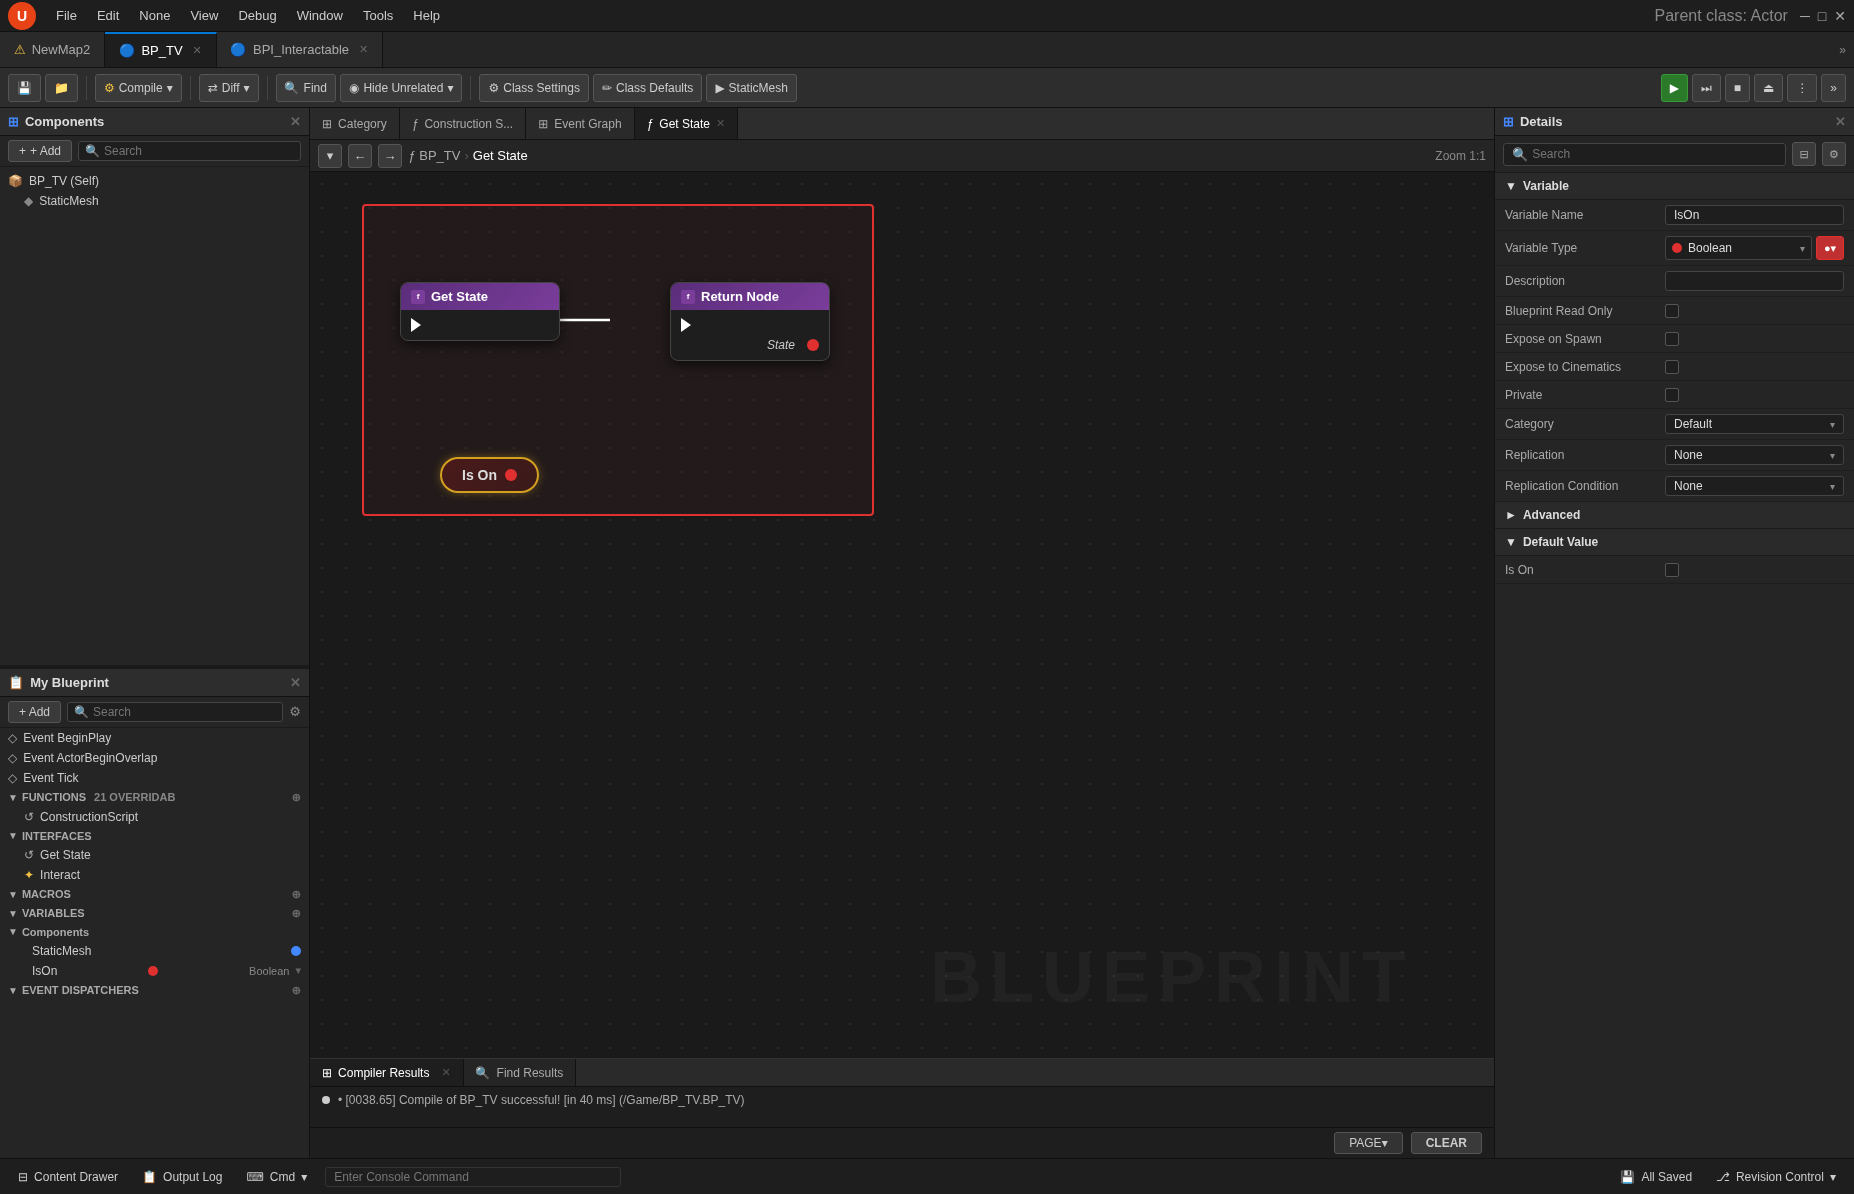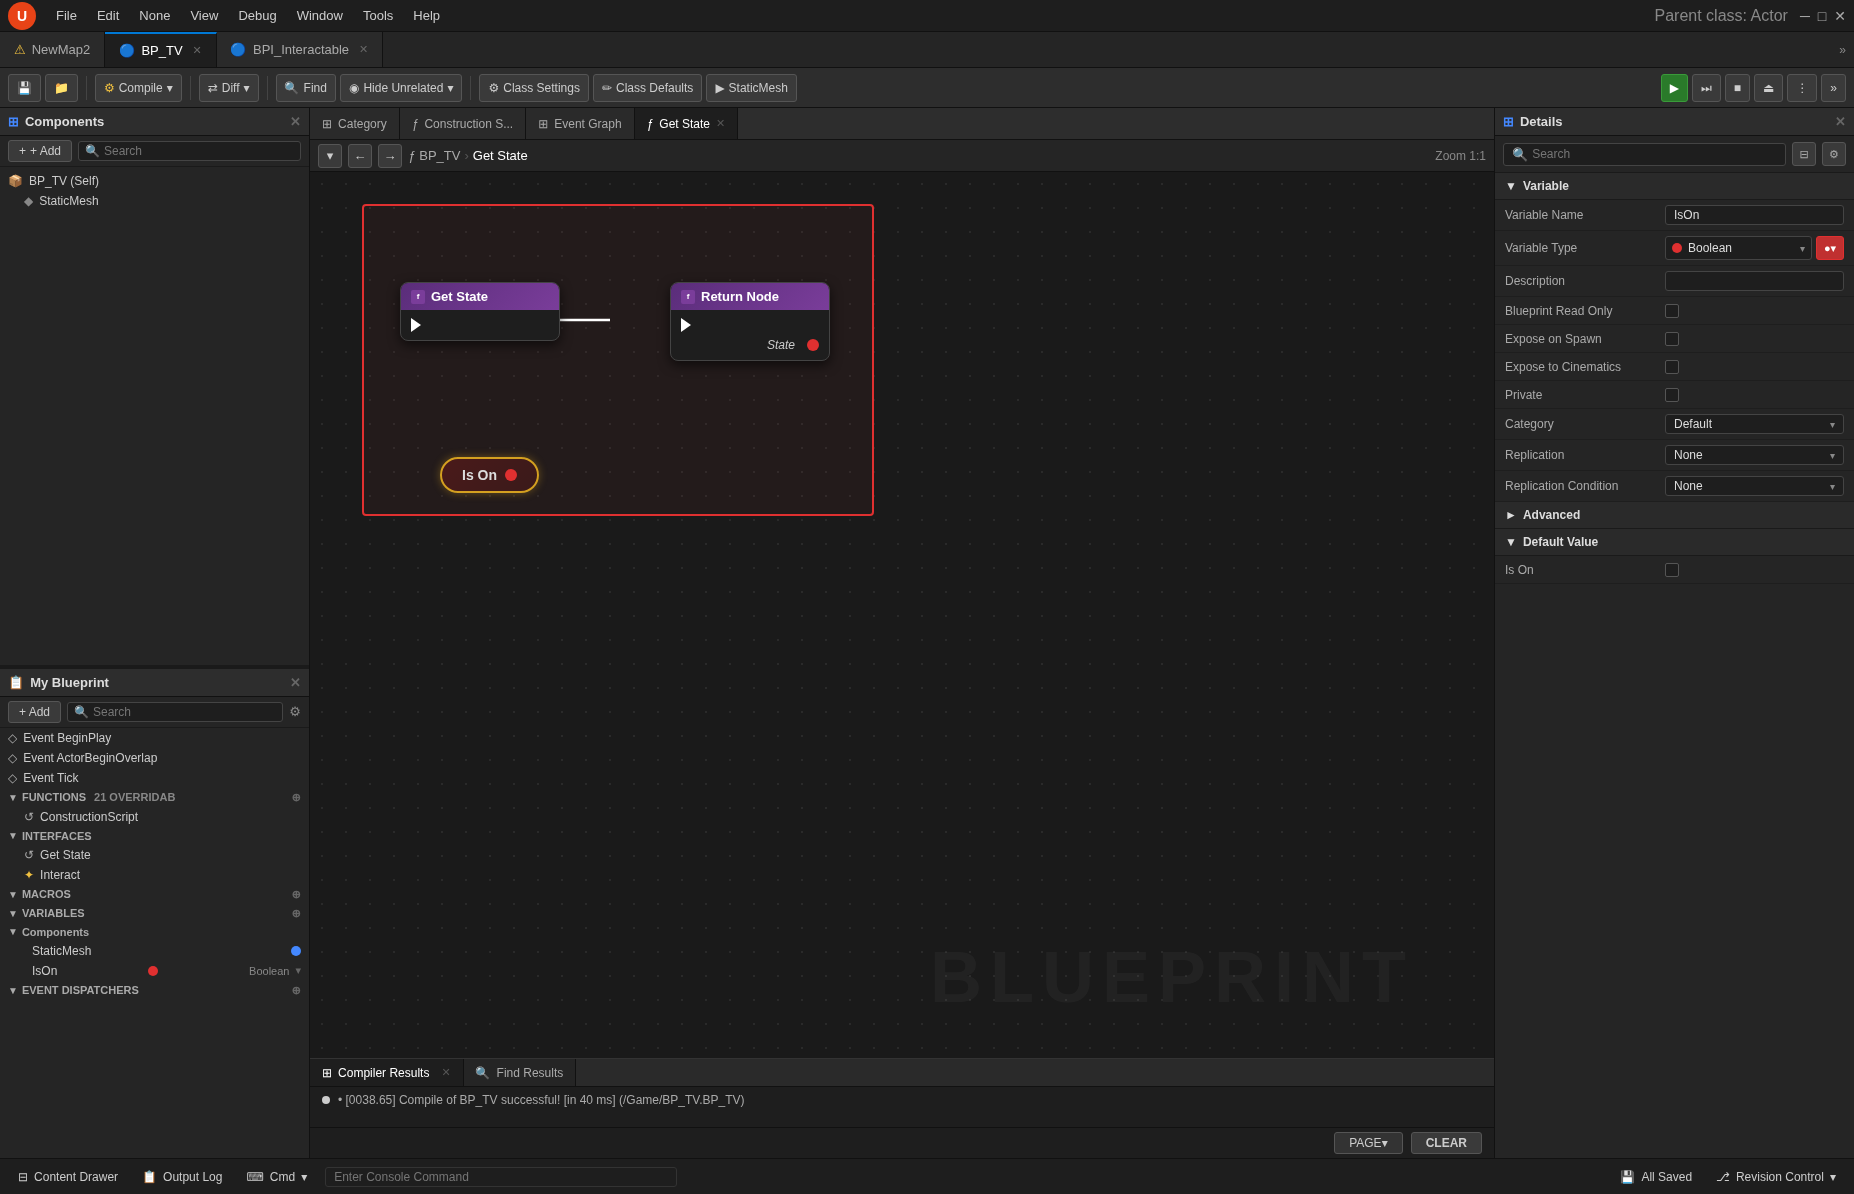--- a/index.html
+++ b/index.html
@@ -1142,21 +1142,21 @@
   </div>
   <div class="bottom-btn">
     <span>📋</span>
     <span>Output Log</span>
   </div>
   <div class="bottom-btn">
     <span>⌨</span>
     <span>Cmd</span>
     <span>▾</span>
   </div>
-  <input type="text" style="background: rgb(30, 30, 30); border: 1px solid rgb(51, 51, 51); border-radius: 3px; color: rgb(170, 170, 170); padding: 2px 8px; font-size: 12px; width: 352px; outline: none;" placeholder="Enter Console Command">
+  <input type="text" style="background: rgb(30, 30, 30); border: 1px solid rgb(51, 51, 51); border-radius: 3px; color: rgb(170, 170, 170); padding: 2px 8px; font-size: 12px; width: 296px; outline: none;" placeholder="Enter Console Command">
   <div class="bottom-right">
     <div class="bottom-btn">
       <span>💾</span>
       <span>All Saved</span>
     </div>
     <div class="bottom-btn">
       <span>⎇</span>
       <span>Revision Control</span>
       <span>▾</span>
     </div>

